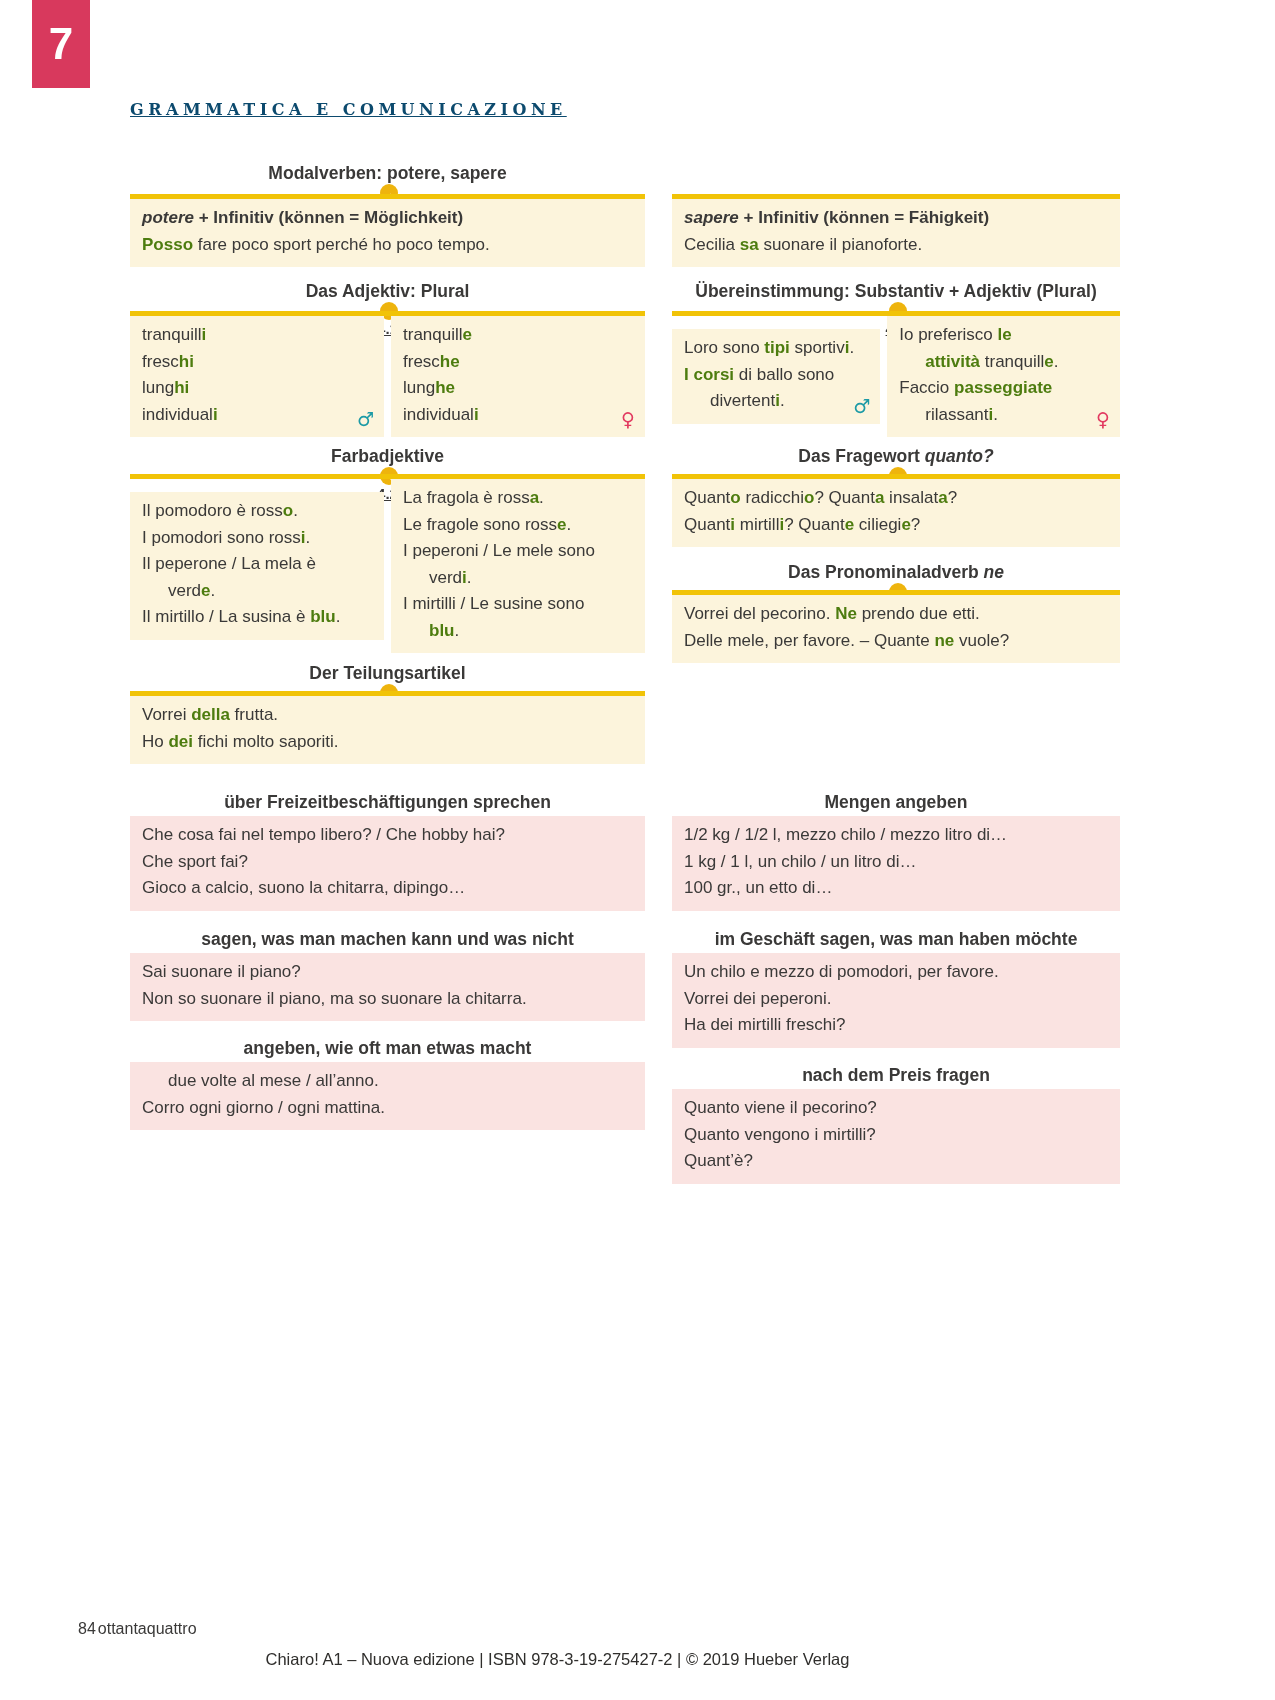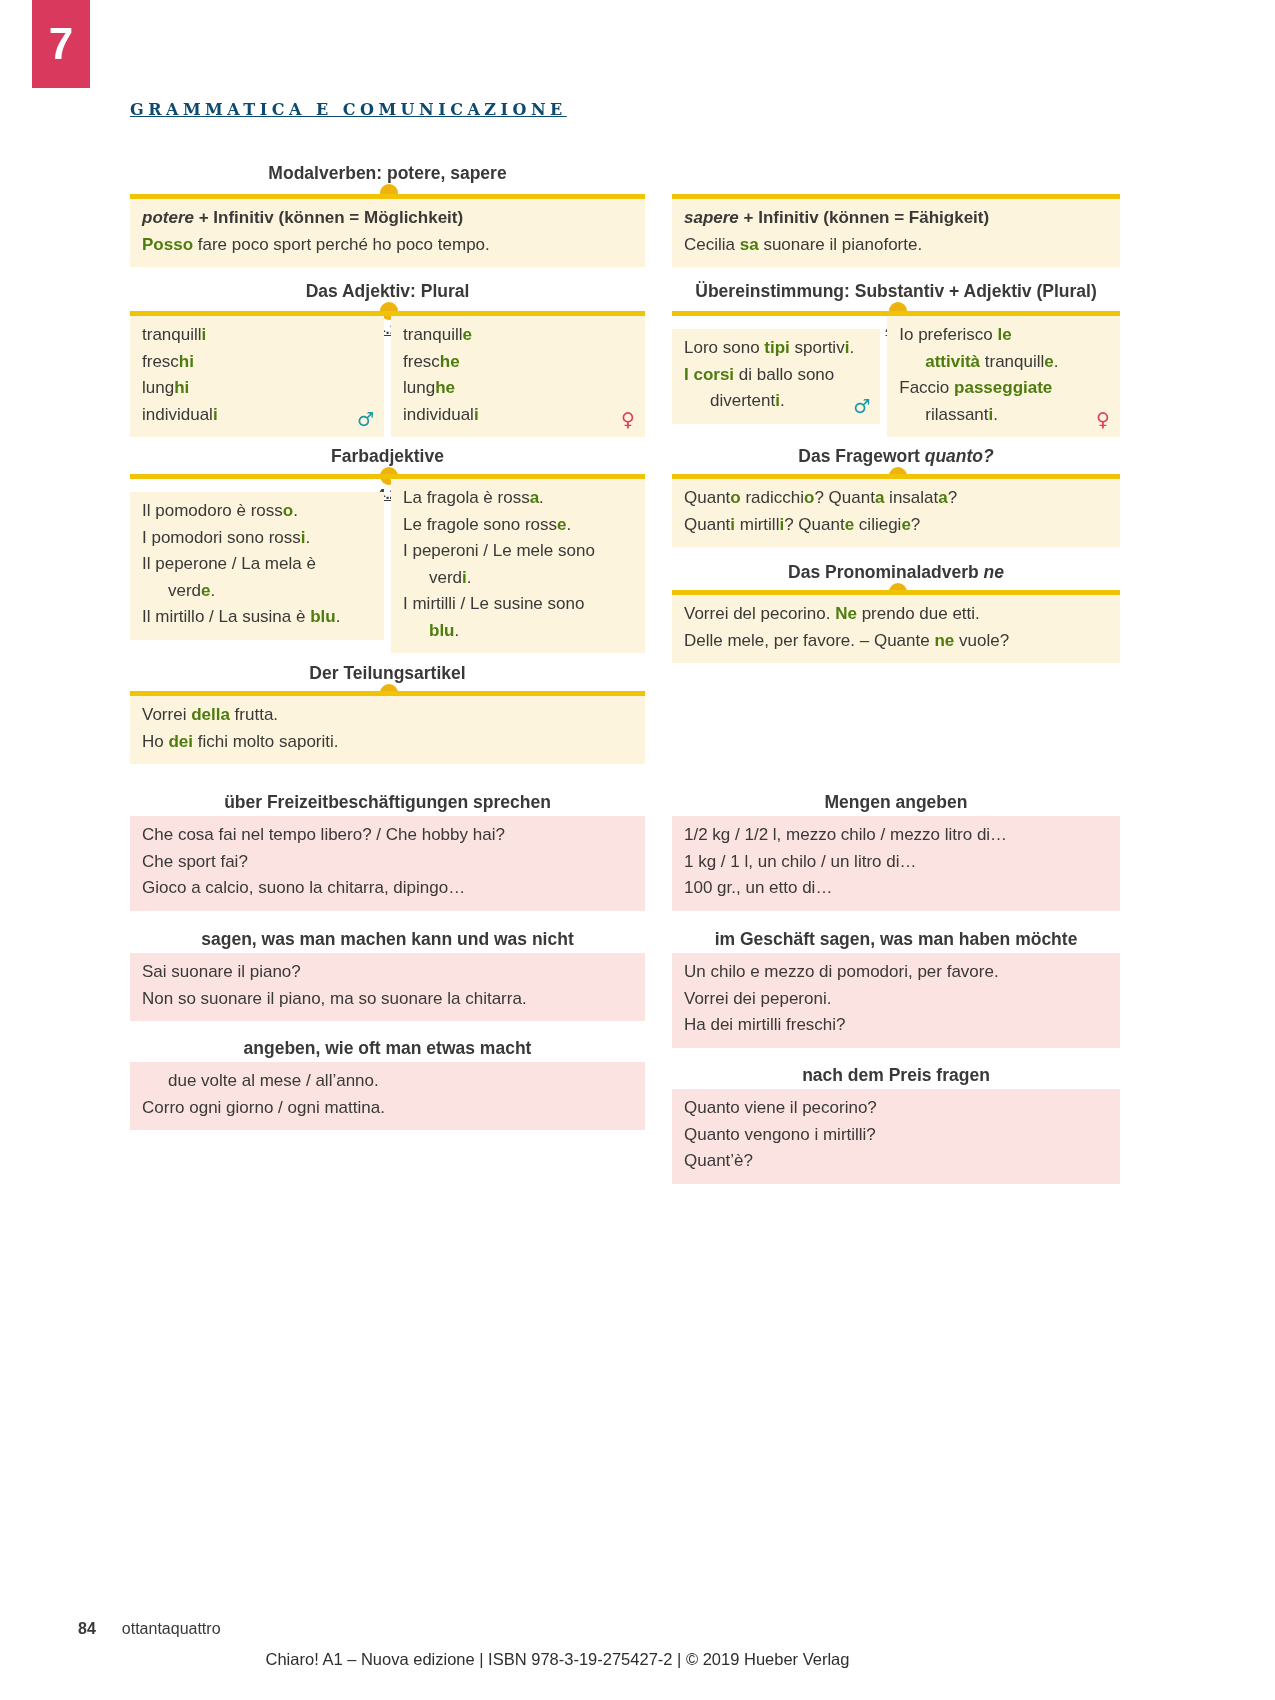--- a/index.html
+++ b/index.html
@@ -34,21 +34,21 @@
   .line b{font-weight:bold;color:#4d7c0f;}
   .line i{font-style:italic;}
   .ghdr i{font-style:italic;}
 
   .mars{position:absolute;bottom:7px;right:10px;font-size:19px;font-weight:bold;color:#1b9aa6;
         font-family:"DejaVu Sans",sans-serif;}
   .venus{position:absolute;bottom:7px;right:10px;font-size:19px;font-weight:bold;color:#e23a60;
         font-family:"DejaVu Sans",sans-serif;}
 
   .footer-left{position:absolute;left:78px;top:1620px;font-size:16px;}
-  .footer-left .pgnum{font-weight:bold;margin-right:26px;}
+  .footer-left .pgnum{font-weight:normal;margin-right:2px;}
   .imprint{position:absolute;left:0;top:1650px;width:1115px;text-align:center;font-size:16.5px;
         color:#2f2e2c;}
 
   .colL{left:130px;width:515px;}
   .colR{left:672px;width:448px;}
 </style>
 </head>
 <body>
 
 <div class="page">

